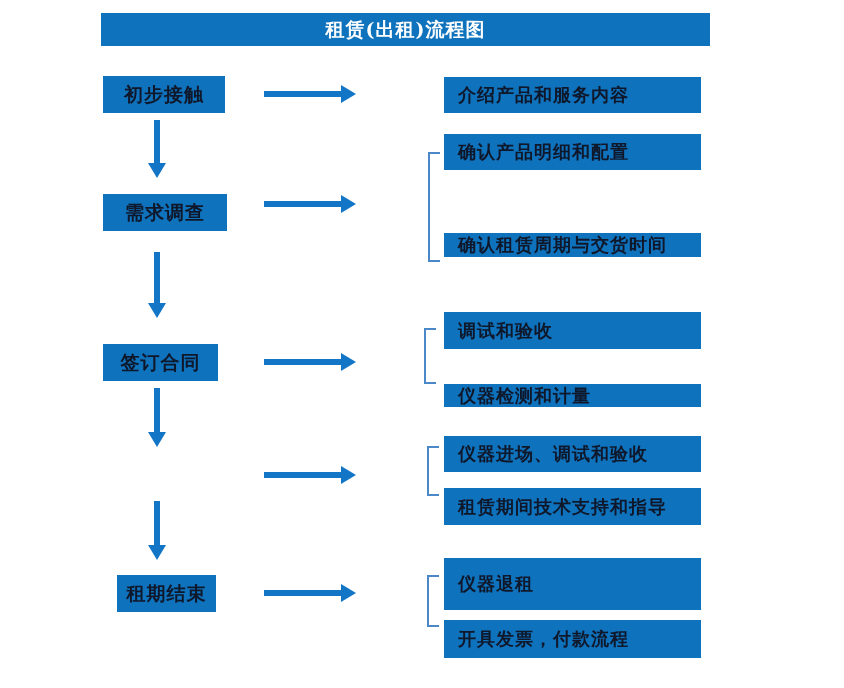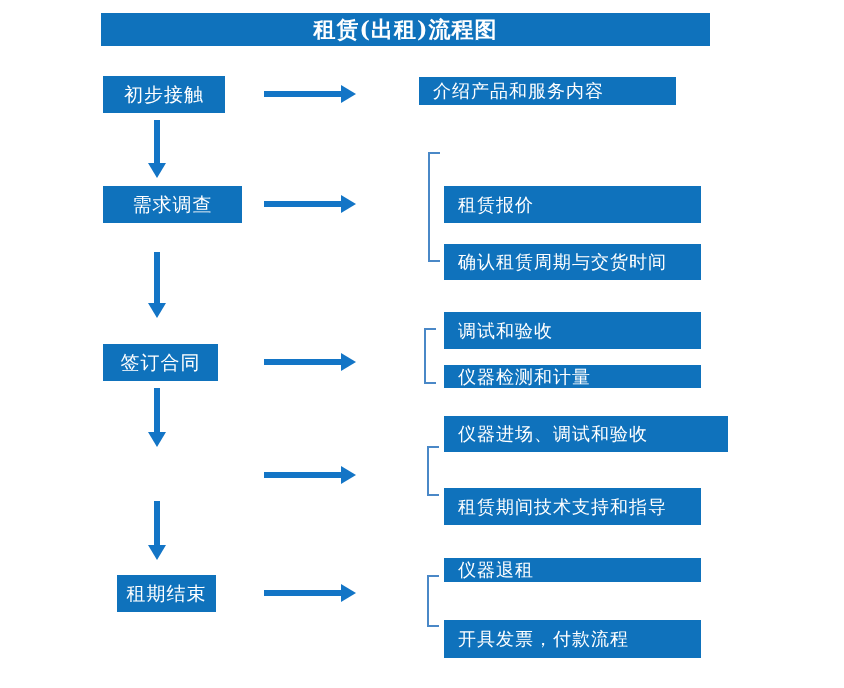--- a/index.html
+++ b/index.html
@@ -6,28 +6,28 @@
   .canvas{
     position:relative;
     width:844px;height:688px;
     background:#ffffff;
     overflow:hidden;
     font-family:"DejaVu Serif","Liberation Serif",serif;
   }
   .title-bar{
     position:absolute;left:101px;top:13px;width:609px;height:33px;
     background:var(--box-blue);
-    color:#fff;font-weight:bold;font-size:22px;
+    color:#fff;font-weight:bold;font-size:19px;
     display:flex;align-items:center;justify-content:center;
     letter-spacing:1px;
   }
   .box{
     position:absolute;
     background:var(--box-blue);
-    color:#ffffff;font-weight:normal;
+    color:#0f172a;font-weight:bold;
     display:flex;align-items:center;
     box-sizing:border-box;
   }
   .lbox{justify-content:center;font-size:19px;letter-spacing:1px;}
   .rbox{justify-content:flex-start;padding-left:14px;font-size:18px;letter-spacing:1px;}
   
   .arrow-h{position:absolute;height:20px;}
   .arrow-h .shaft{position:absolute;left:0;top:7px;height:6px;right:13px;background:var(--arrow-blue);}
   .arrow-h .head{
     position:absolute;right:0;top:1px;width:0;height:0;
@@ -57,56 +57,56 @@
 </head>
 <body>
 
 <div class="canvas">
 
   <div class="title-bar">租赁(出租)流程图</div>
 
   <div class="box lbox" style="left:103px;top:76px;width:122px;height:37px">
     <span>初步接触</span>
   </div>
-  <div class="box lbox" style="left:103px;top:186px;width:139px;height:37px">
+  <div class="box lbox" style="left:103px;top:194px;width:124px;height:37px">
     <span>需求调查</span>
   </div>
   <div class="box lbox" style="left:103px;top:344px;width:115px;height:37px">
     <span>签订合同</span>
   </div>
   <div class="box lbox" style="left:117px;top:575px;width:99px;height:37px">
     <span>租期结束</span>
   </div>
 
-  <div class="box rbox" style="left:419px;top:77px;width:257px;height:28px">
+  <div class="box rbox" style="left:444px;top:77px;width:257px;height:36px">
     <span>介绍产品和服务内容</span>
   </div>
 
-  <div class="box rbox" style="left:444px;top:186px;width:257px;height:37px">
-    <span>租赁报价</span>
+  <div class="box rbox" style="left:444px;top:134px;width:257px;height:36px">
+    <span>确认产品明细和配置</span>
   </div>
-  <div class="box rbox" style="left:444px;top:244px;width:257px;height:36px">
+  <div class="box rbox" style="left:444px;top:233px;width:257px;height:24px">
     <span>确认租赁周期与交货时间</span>
   </div>
 
   <div class="box rbox" style="left:444px;top:312px;width:257px;height:37px">
     <span>调试和验收</span>
   </div>
-  <div class="box rbox" style="left:444px;top:365px;width:257px;height:23px">
+  <div class="box rbox" style="left:444px;top:384px;width:257px;height:23px">
     <span>仪器检测和计量</span>
   </div>
 
-  <div class="box rbox" style="left:444px;top:416px;width:284px;height:36px">
+  <div class="box rbox" style="left:444px;top:436px;width:257px;height:36px">
     <span>仪器进场、调试和验收</span>
   </div>
   <div class="box rbox" style="left:444px;top:488px;width:257px;height:37px">
     <span>租赁期间技术支持和指导</span>
   </div>
 
-  <div class="box rbox" style="left:444px;top:558px;width:257px;height:24px">
+  <div class="box rbox" style="left:444px;top:558px;width:257px;height:52px">
     <span>仪器退租</span>
   </div>
   <div class="box rbox" style="left:444px;top:620px;width:257px;height:38px">
     <span>开具发票，付款流程</span>
   </div>
 
   <div class="arrow-h" style="left:264px;top:84px;width:92px">
     <div class="shaft"></div>
     <div class="head"></div>
   </div>

